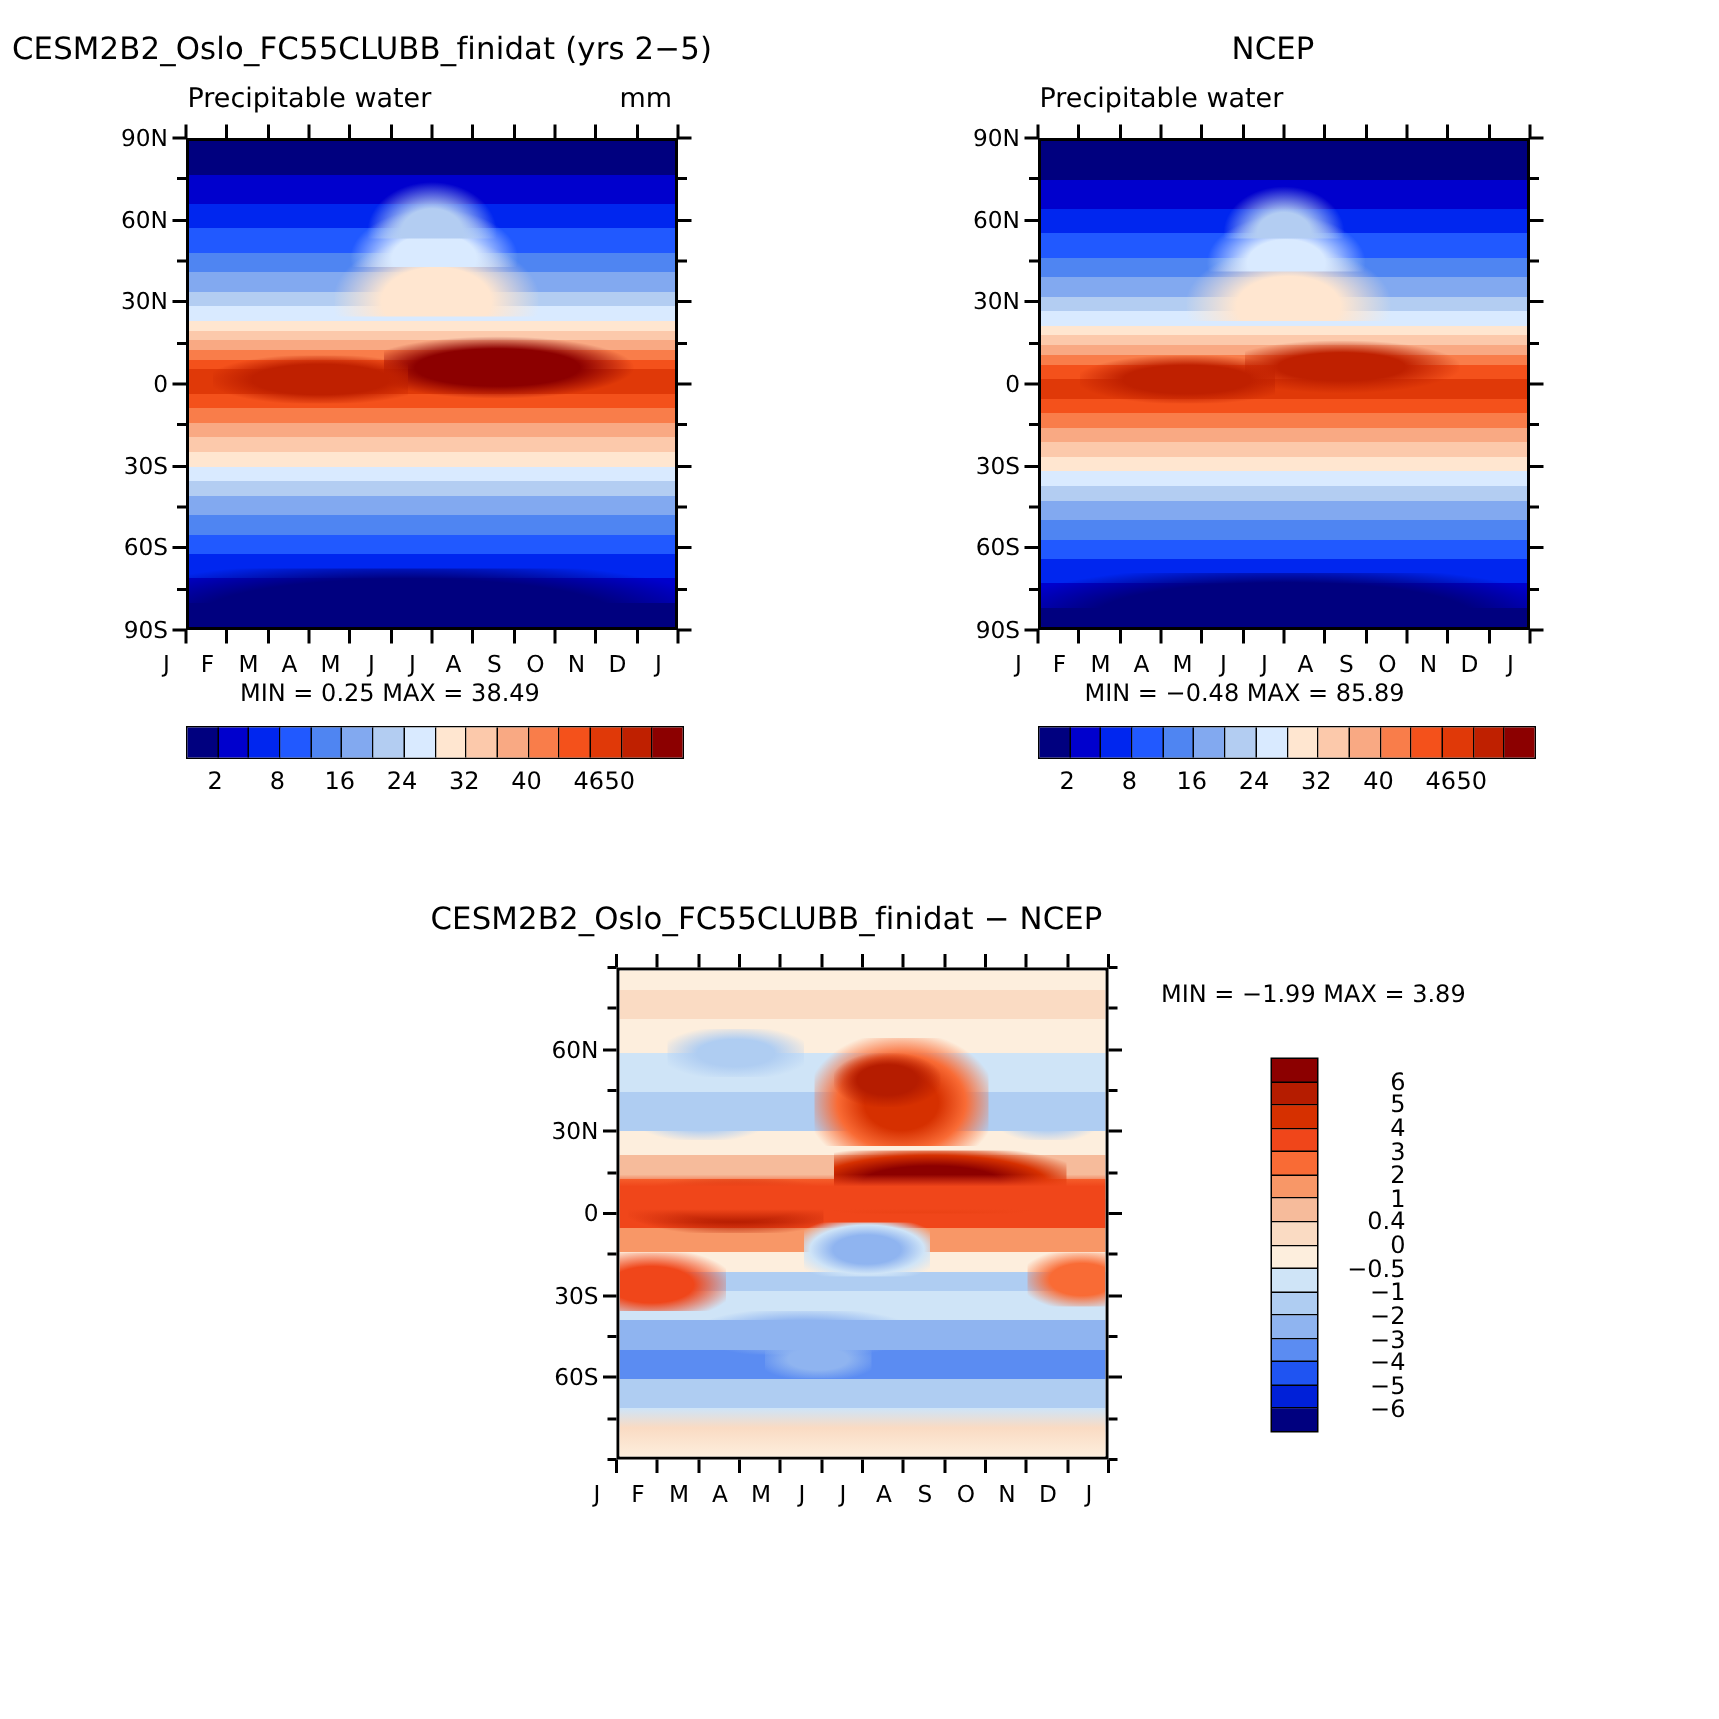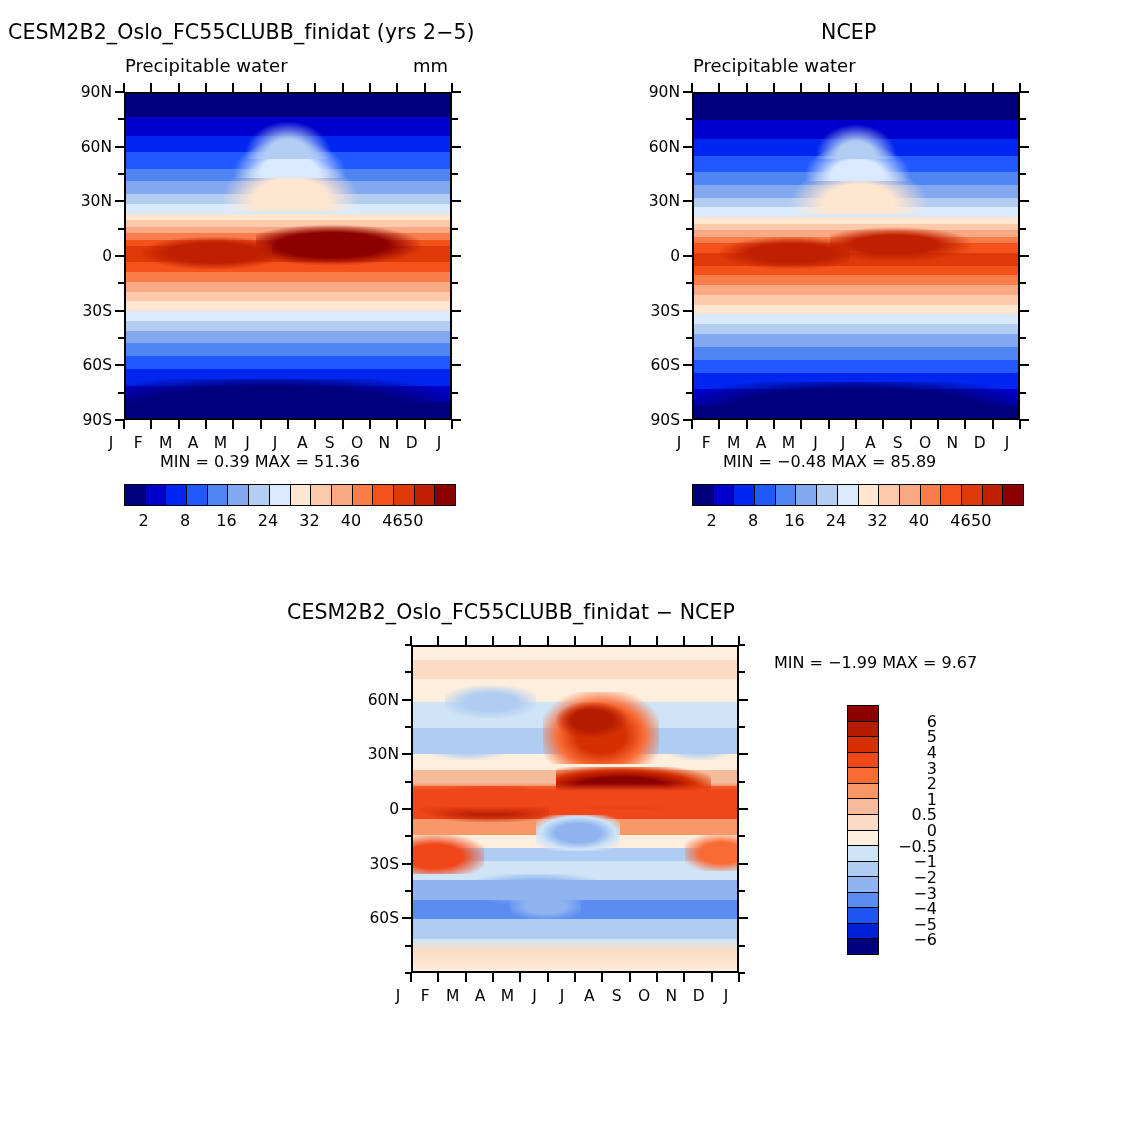--- a/index.html
+++ b/index.html
@@ -48,21 +48,21 @@
       <div class="lay" style="left: 40%; right: 8%; top: 40%; height: 13%; background: radial-gradient(at 45% 50%, rgb(140, 0, 0) 0%, rgb(140, 0, 0) 42%, rgba(0, 0, 0, 0) 70%);"></div>
       <div class="lay" style="left: 5%; right: 55%; top: 44%; height: 10%; background: radial-gradient(at 55% 50%, rgb(191, 32, 0) 0%, rgb(191, 32, 0) 45%, rgba(0, 0, 0, 0) 75%);"></div>
       <div class="lay" style="left: 30%; right: 28%; top: 20%; height: 16%; background: radial-gradient(at 50% 80%, rgb(255, 230, 208) 0%, rgb(255, 230, 208) 38%, rgba(0, 0, 0, 0) 72%);"></div>
       <div class="lay" style="left: 33%; right: 32%; top: 14%; height: 12%; background: radial-gradient(at 50% 85%, rgb(217, 234, 255) 0%, rgb(217, 234, 255) 35%, rgba(0, 0, 0, 0) 70%);"></div>
       <div class="lay" style="left: 36%; right: 36%; top: 8%; height: 12%; background: radial-gradient(at 50% 90%, rgb(179, 205, 242) 0%, rgb(179, 205, 242) 32%, rgba(0, 0, 0, 0) 68%);"></div>
       <div class="lay" style="left: 0%; right: 0%; top: 88%; height: 12%; background: radial-gradient(at 45% 80%, rgb(0, 0, 127) 0%, rgb(0, 0, 127) 55%, rgba(0, 0, 0, 0) 85%);"></div>
     </div>
 </div>
 <div id="ax-model-y"></div>
 <div id="ax-model-x"></div>
-<div class="abs stats" style="left:160px;top:452px;">MIN =    0.39 MAX =   51.36</div>
+<div class="abs stats" style="left:160px;top:452px;">MIN =    0.25 MAX =   38.49</div>
 
 <div class="hcb" id="cb-model" style="left:124px;top:484px;width:332px;height:22px;">
     <i style="background: rgb(0, 0, 127);"></i>
     <i style="background: rgb(0, 0, 205);"></i>
     <i style="background: rgb(0, 38, 239);"></i>
     <i style="background: rgb(33, 89, 255);"></i>
     <i style="background: rgb(79, 133, 242);"></i>
     <i style="background: rgb(130, 169, 240);"></i>
     <i style="background: rgb(179, 205, 242);"></i>
     <i style="background: rgb(217, 234, 255);"></i>
@@ -130,21 +130,21 @@
       <div class="lay" style="left: 4%; right: 70%; top: 26%; height: 9%; background: radial-gradient(rgb(175, 205, 242) 0%, rgb(175, 205, 242) 38%, rgba(0, 0, 0, 0) 78%);"></div>
       <div class="lay" style="left: 78%; right: 2%; top: 26%; height: 9%; background: radial-gradient(rgb(175, 205, 242) 0%, rgb(175, 205, 242) 38%, rgba(0, 0, 0, 0) 80%);"></div>
       <div class="lay" style="left: 18%; right: 42%; top: 70%; height: 9%; background: radial-gradient(rgb(143, 180, 240) 0%, rgb(143, 180, 240) 40%, rgba(0, 0, 0, 0) 82%);"></div>
       <div class="lay" style="left: 30%; right: 48%; top: 76%; height: 8%; background: radial-gradient(rgb(143, 180, 240) 0%, rgb(143, 180, 240) 40%, rgba(0, 0, 0, 0) 82%);"></div>
       <div class="lay" style="left: 0%; right: 0%; top: 90%; height: 10%; background: linear-gradient(rgba(0, 0, 0, 0) 0%, rgb(250, 219, 195) 40%, rgb(253, 238, 221) 100%);"></div>
     </div>
 </div>
 <div id="ax-diff-y"></div>
 <div id="ax-diff-x"></div>
 
-<div class="abs stats" style="left:774px;top:653px;">MIN =  −1.99 MAX =    9.67</div>
+<div class="abs stats" style="left:774px;top:653px;">MIN =  −1.99 MAX =    3.89</div>
 
 <div class="vcb" id="cb-diff" style="left:847px;top:705px;width:32px;height:250px;">
     <i style="background: rgb(140, 0, 0);"></i>
     <i style="background: rgb(181, 28, 0);"></i>
     <i style="background: rgb(214, 48, 0);"></i>
     <i style="background: rgb(240, 70, 26);"></i>
     <i style="background: rgb(249, 107, 53);"></i>
     <i style="background: rgb(248, 151, 103);"></i>
     <i style="background: rgb(246, 187, 155);"></i>
     <i style="background: rgb(250, 219, 195);"></i>
@@ -388,21 +388,21 @@
 <div class="hcbt" style="left: 899.5px; top: 511px; width: 44px; margin-left: -22px;">32</div>
 <div class="hcbt" style="left: 941px; top: 511px; width: 44px; margin-left: -22px;">40</div>
 <div class="hcbt" style="left: 982.5px; top: 511px; width: 44px; margin-left: -22px;">46</div>
 <div class="hcbt" style="left: 1003.25px; top: 511px; width: 44px; margin-left: -22px;">50</div>
 <div class="vcbt" style="left: 885px; top: 720.625px; width: 52px;">6</div>
 <div class="vcbt" style="left: 885px; top: 736.25px; width: 52px;">5</div>
 <div class="vcbt" style="left: 885px; top: 751.875px; width: 52px;">4</div>
 <div class="vcbt" style="left: 885px; top: 767.5px; width: 52px;">3</div>
 <div class="vcbt" style="left: 885px; top: 783.125px; width: 52px;">2</div>
 <div class="vcbt" style="left: 885px; top: 798.75px; width: 52px;">1</div>
-<div class="vcbt" style="left: 885px; top: 814.375px; width: 52px;">0.5</div>
+<div class="vcbt" style="left: 885px; top: 814.375px; width: 52px;">0.4</div>
 <div class="vcbt" style="left: 885px; top: 830px; width: 52px;">0</div>
 <div class="vcbt" style="left: 885px; top: 845.625px; width: 52px;">−0.5</div>
 <div class="vcbt" style="left: 885px; top: 861.25px; width: 52px;">−1</div>
 <div class="vcbt" style="left: 885px; top: 876.875px; width: 52px;">−2</div>
 <div class="vcbt" style="left: 885px; top: 892.5px; width: 52px;">−3</div>
 <div class="vcbt" style="left: 885px; top: 908.125px; width: 52px;">−4</div>
 <div class="vcbt" style="left: 885px; top: 923.75px; width: 52px;">−5</div>
 <div class="vcbt" style="left: 885px; top: 939.375px; width: 52px;">−6</div>
 
 </body></html>

